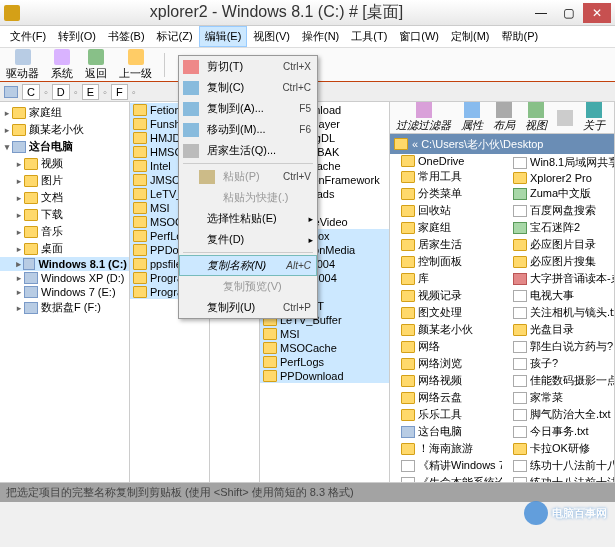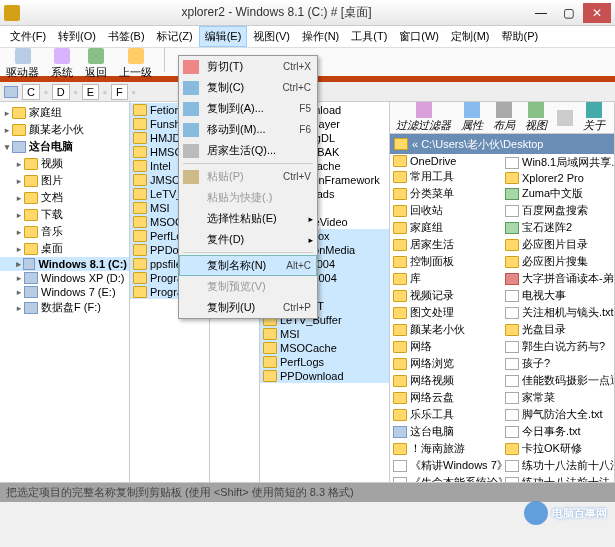--- a/index.html
+++ b/index.html
@@ -1,26 +1,26 @@
 <!DOCTYPE html>
 <html><head>
 <meta charset="utf-8">
 <style>
 * { margin: 0; padding: 0; box-sizing: border-box; font-family: "Microsoft YaHei", Tahoma, Arial, sans-serif; font-size: 11px; }
 body { background: #f0f0f0; width: 615px; height: 547px; overflow: hidden; position: relative; }
 .titlebar { height: 26px; background: linear-gradient(#fff,#e8e8e8); display: flex; align-items: center; padding: 0 4px; border-bottom: 1px solid #ccc; }
 .titlebar .appicon { width: 16px; height: 16px; background: #d4a017; border-radius: 2px; margin-right: 6px; }
-.titlebar .title { flex: 1; text-align: center; font-size: 12px; color: #333; }
+.titlebar .title { flex: 1; text-align: center; font-size: 16px; color: #333; }
 .winbtns { display: flex; gap: 0; }
 .winbtns div { width: 28px; height: 20px; display: flex; align-items: center; justify-content: center; font-size: 12px; }
 .winbtns .close { background: #c75050; color: #fff; }
 .menubar { height: 22px; background: #fff; display: flex; border-bottom: 1px solid #ddd; padding-left:4px;}
 .menubar .mitem { padding: 3px 6px; cursor: pointer; }
 .menubar .mitem.open { background: #cce8ff; border:1px solid #99ccff; padding:2px 5px;}
-.toolbar { height: 34px; background: #fafafa; border-bottom: 6px solid #c2410c; display: flex; align-items: flex-start; padding: 0 6px; gap: 12px; }
+.toolbar { height: 34px; background: #fafafa; border-bottom: 1px solid #c2410c; display: flex; align-items: center; padding: 0 6px; gap: 12px; }
 .toolbar .tbtn { display:flex; flex-direction:column; align-items:center; font-size:10px; cursor:pointer;}
 .toolbar .tbtn .ic { width:16px; height:16px; border-radius:2px; margin-bottom:1px;}
 .toolbar .sep { width:1px; height:24px; background:#ccc;}
 .tabstrip { height:20px; background:#eee; display:flex; align-items:center; padding:0 4px; gap:4px; font-size:10px; border-bottom:1px solid #ccc;}
 .tabstrip .tab { padding:1px 4px; background:#fff; border:1px solid #bbb;}
 .tabstrip .ic16 { width:14px; height:12px;}
 .mainarea { display:flex; height:380px; background:#fff;}
 .col { overflow:hidden; display:flex; flex-direction:column; border-right:1px solid #ccc;}
 .col.tree { width:130px; background:#fff;}
 .col.list1 { width:80px;}
@@ -35,36 +35,36 @@
 .fileitem { display:flex; align-items:center; padding:1px 3px; white-space:nowrap; cursor:pointer;}
 .fileitem .fic { width:14px; height:12px; margin-right:3px; flex-shrink:0;}
 .fileitem.sel { background:#cce8ff;}
 .listbody { overflow:auto; flex:1; padding:1px 0;}
 .rightpanel { display:flex; flex-direction:column; flex:1;}
 .rtoolbar { height:32px; background:#fafafa; border-bottom:1px solid #ccc; display:flex; align-items:center; padding:0 6px; gap:10px;}
 .rtoolbar .tbtn { display:flex; flex-direction:column; align-items:center; font-size:10px;font-style:italic;}
 .pathbar { height:20px; background:#6a8db5; color:#fff; display:flex; align-items:center; padding:0 4px; font-size:11px;}
 .pathbar .fic{width:14px;height:12px;margin-right:4px;background:#ffd96b;}
 .rightcols { display:flex; flex:1; overflow:hidden;}
-.rightcol { flex:1; overflow:auto;}
+.rightcol { flex:1; overflow:auto;padding-left:8px;}
 .statusbar { height:20px; background:#a3a3a3; border-top:1px solid #ccc; padding:2px 6px; font-size:11px; color:#444;}
 
 .folder { background:#ffd96b; border:1px solid #d4a017; border-radius:1px;}
 .drive { background:#b8cce4; border:1px solid #7a9ac8;}
 .txtfile { background:#fff; border:1px solid #aaa;}
 .exefile { background:#a8d8a8; border:1px solid #5a9a5a;}
 .pdffile { background:#e38888; border:1px solid #b55;}
 
 .dropdown { position:absolute; left:178px; top:55px; width:140px; background:#f0f0f0; border:1px solid #999; box-shadow:2px 2px 4px rgba(0,0,0,.3); z-index:100;}
 .dropdown .mrow { display:flex; align-items:center; padding:3px 6px 3px 28px; position:relative; cursor:pointer;}
 .dropdown .mrow .mic { position:absolute; left:4px; width:16px; height:14px;}
 .dropdown .mrow .lbl { flex:1;}
 .dropdown .mrow .sc { color:#444; font-size:10px;}
-.dropdown .mrow.disabled { color:#999;}
-.dropdown .mrow.hover { background:#cce8ff; border:1px solid #7bb; padding:2px 5px 2px 27px;}
+.dropdown .mrow.disabled { color:#999;margin-left:16px;}
+.dropdown .mrow.hover { background:#cce8ff; border:1px solid #7bb; padding:2px 5px 2px 27px;font-style:italic;}
 .dropdown .mrow .arrow { position:absolute; right:4px; font-size:9px;}
 .dropdown hr { margin:2px 4px; border:none; border-top:1px solid #ccc;}
 .watermark { position:absolute; right:8px; bottom:22px; font-size:20px; color:#fff; font-weight:bold; opacity:.85; text-shadow:0 0 3px #4a90d9; display:flex; align-items:center;}
 .watermark .logo{width:24px;height:24px;border-radius:50%;background:#4a90d9;margin-right:4px;position:relative;}
 </style>
 </head>
 <body>
 
 <div class="titlebar">
   <div class="appicon"></div>

